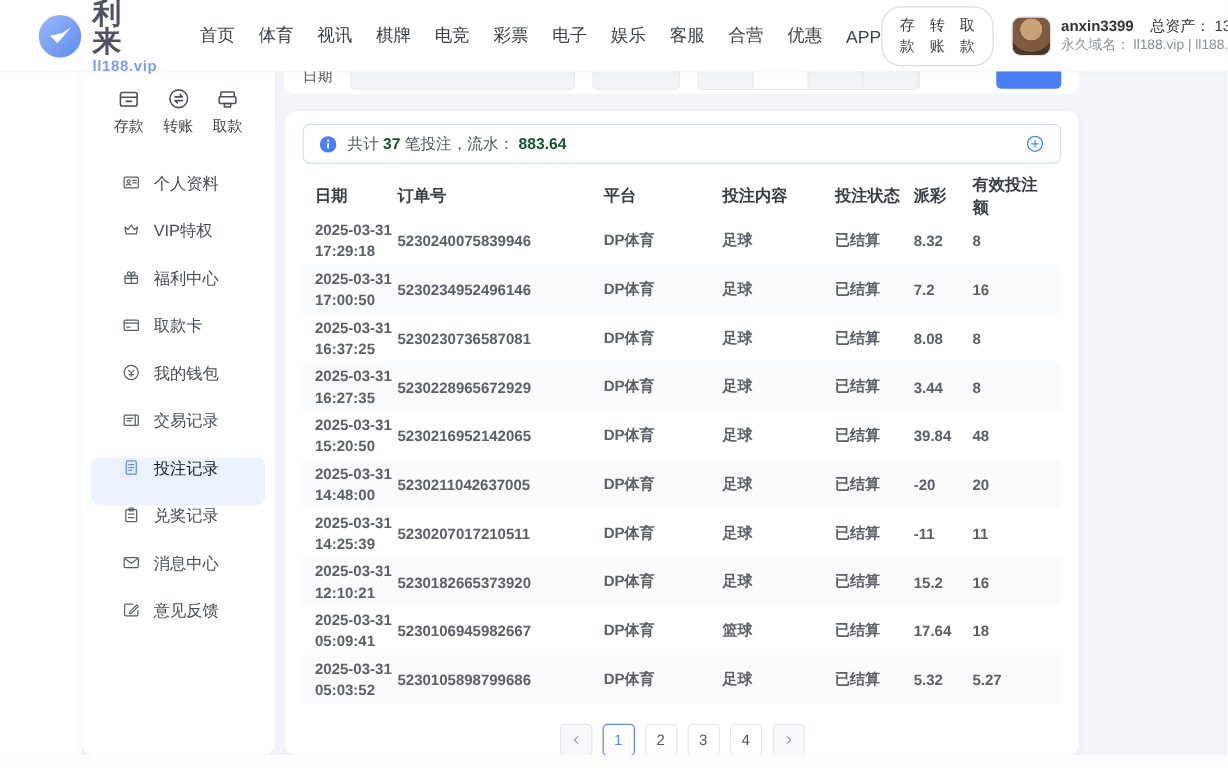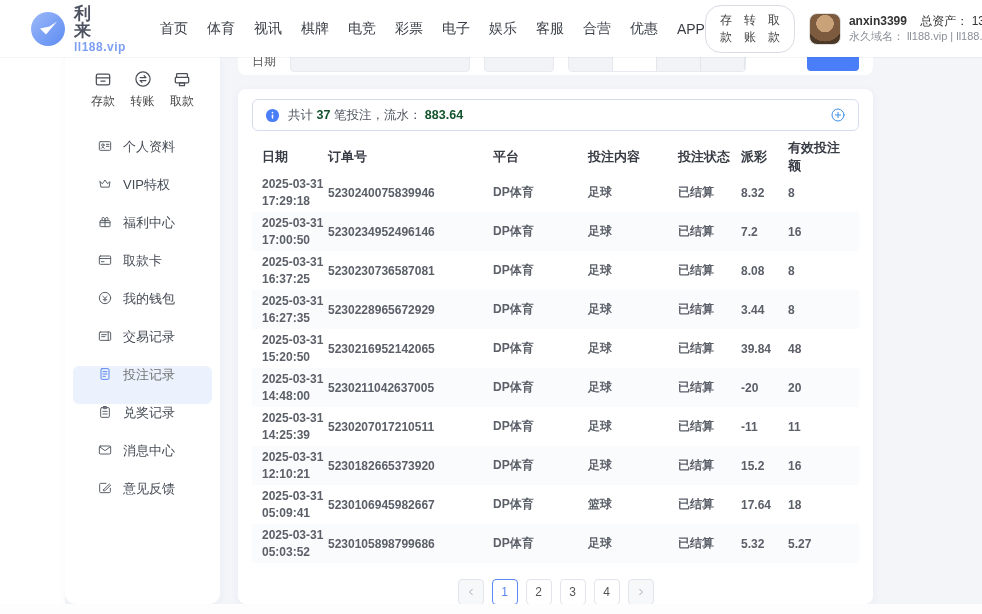--- a/index.html
+++ b/index.html
@@ -6,21 +6,21 @@
   html,body { width:982px; height:614px; overflow:hidden; }
   body { font-family:"Liberation Sans","DejaVu Sans",sans-serif; background:#ffffff; color:#333; }
   .stage { width:982px; height:614px; position:relative; background:#fff; }
 
   
   .topbar { height:57px; background:#fff; display:flex; align-items:center; padding:0 26px 0 30px; position:relative; z-index:5; box-shadow:0 1px 0 rgba(0,0,0,0.04); }
   .logo { display:flex; align-items:center; gap:8px; margin-right:34px; }
   .logo-mark { width:36px; height:36px; flex:0 0 auto; }
   .logo-mark svg { width:100%; height:100%; }
   .logo-text { line-height:1; }
-  .logo-name { font-size:17px; font-weight:700; color:#4d5360; letter-spacing:6px; }
+  .logo-name { font-size:23px; font-weight:700; color:#4d5360; letter-spacing:6px; }
   .logo-domain { font-size:12px; color:#7d9ff2; font-weight:700; margin-top:2px; letter-spacing:.5px; }
   .nav { display:flex; align-items:center; gap:19px; list-style:none; }
   .nav li { font-size:14px; color:#3a3f47; cursor:pointer; white-space:nowrap; }
   .top-right { margin-left:auto; display:flex; align-items:center; gap:14px; }
   .wallet-pill { display:flex; align-items:center; gap:12px; border:1px solid #d9dce3; border-radius:16px; padding:6px 14px; font-size:12px; color:#444; }
   .wallet-pill span { cursor:pointer; }
   .user-box { display:flex; align-items:center; gap:8px; }
   .avatar { width:32px; height:32px; border-radius:8px; background:radial-gradient(circle at 50% 32%, #caa27a 0 34%, #7d5b3e 35% 70%, #4c3826 71%); border:1px solid #e0e0e0; }
   .user-lines { line-height:1.35; }
   .user-line1 { font-size:12px; color:#333; white-space:nowrap; }
@@ -31,24 +31,24 @@
   .content { position:absolute; top:57px; left:0; right:0; height:547px; background:#f3f5f9; display:flex; }
   .left-gutter { width:65px; background:#fff; flex:0 0 auto; }
   .sidebar { width:155px; background:#fff; border-radius:0 0 10px 10px; box-shadow:0 2px 8px rgba(40,60,110,0.05); padding:8px 8px 20px; flex:0 0 auto; }
   .quick-actions { display:flex; justify-content:space-between; padding:4px 18px 14px; }
   .qa-item { display:flex; flex-direction:column; align-items:center; gap:4px; cursor:pointer; color:#444; }
   .qa-item .icon { width:20px; height:20px; color:#4a4f58; }
   .qa-item .qa-label { font-size:12px; }
   .menu { list-style:none; margin-top:14px; }
   .menu-item { display:flex; gap:10px; height:38px; padding:0 0 0 24px; border-radius:6px; font-size:13px; color:#454b55; cursor:pointer; }
   .menu-item .icon { width:16px; height:16px; color:#5a6068; flex:0 0 auto; }
-  .menu-item.active { background:#ebf2fd; color:#737373; }
+  .menu-item.active { background:#ebf2fd; color:#0f172a; }
   .menu-item.active .icon { color:#5b87f0; }
 
-  .main-col { width:635px; margin-left:18px; flex:0 0 auto; display:flex; flex-direction:column; }
+  .main-col { width:635px; margin-left:8px; flex:0 0 auto; display:flex; flex-direction:column; }
 
   
   .filter-card { background:#fff; height:18px; overflow:hidden; border-radius:0 0 8px 8px; }
   .filter-row { display:flex; align-items:flex-start; gap:14px; margin-top:-13px; padding:0 14px; }
   .filter-label { font-size:12px; color:#555; height:28px; line-height:34px; }
   .filter-input { height:28px; background:#f1f3f7; border-radius:4px; border:1px solid #e7eaf0; }
   .fi-date { width:180px; }
   .fi-select { width:70px; }
   .segmented { display:flex; height:28px; border-radius:4px; overflow:hidden; border:1px solid #e7eaf0; }
   .segmented .seg { width:44px; background:#f1f3f7; border-right:1px solid #e3e6ec; }

